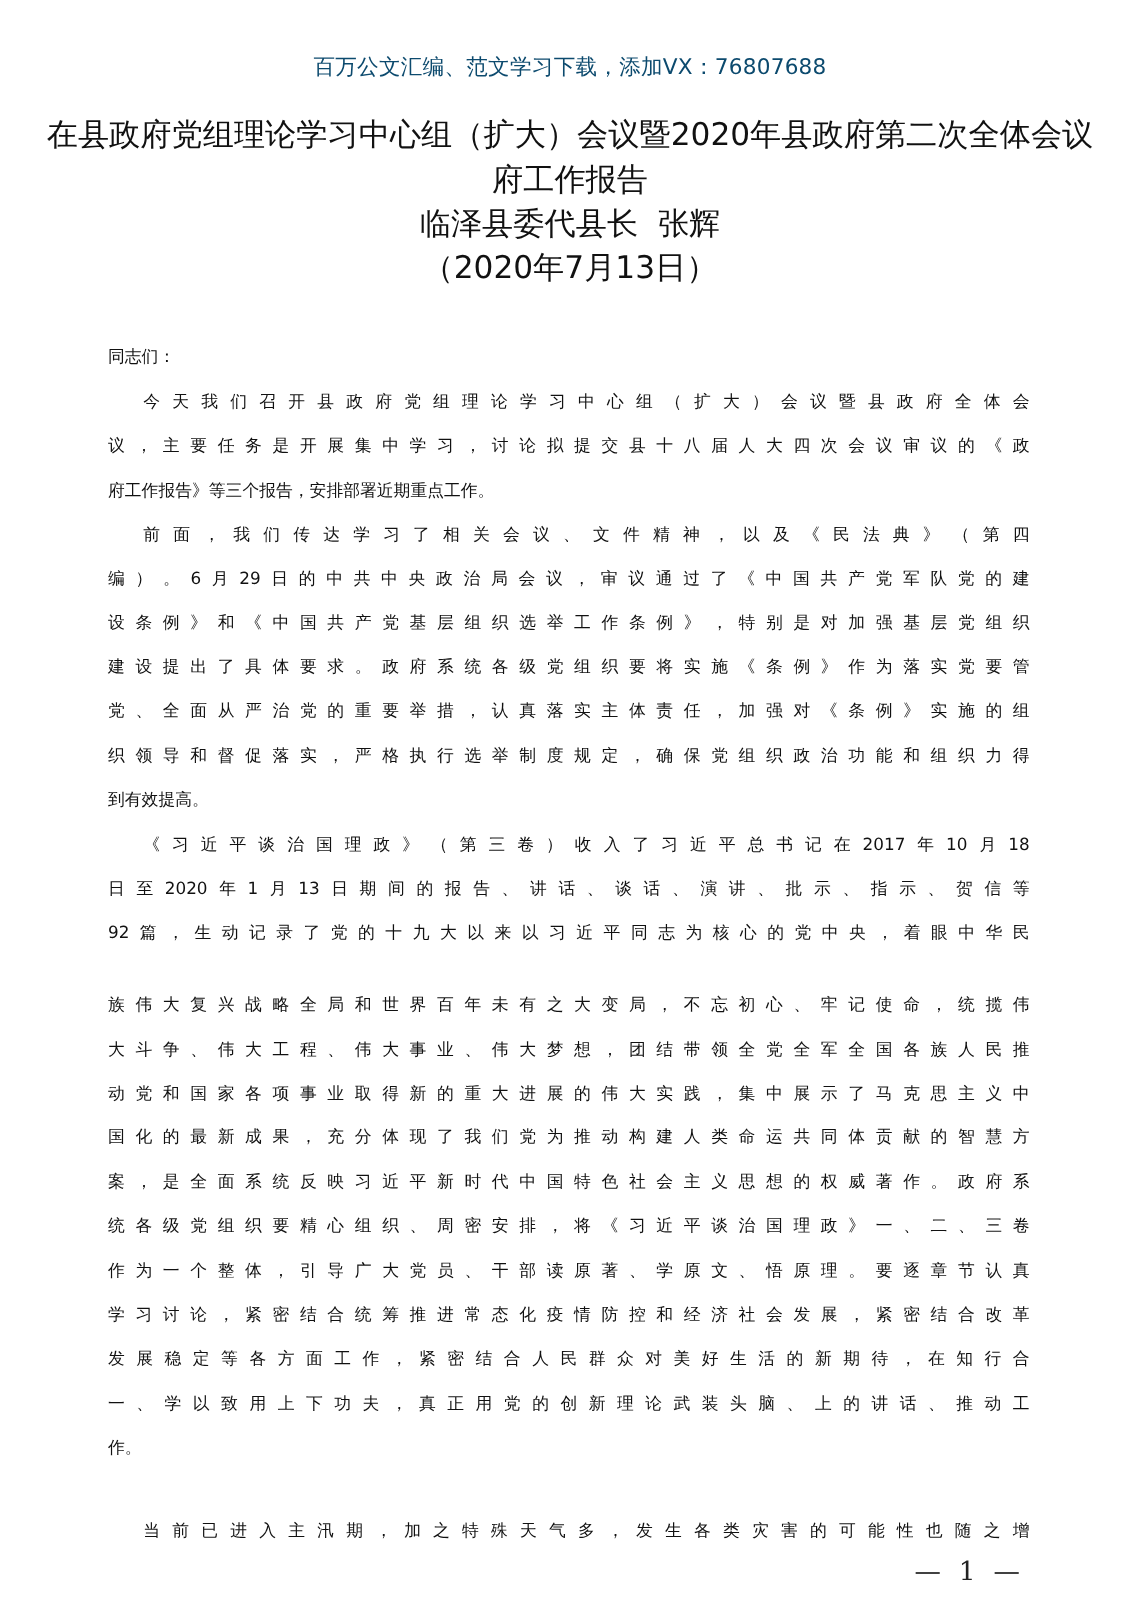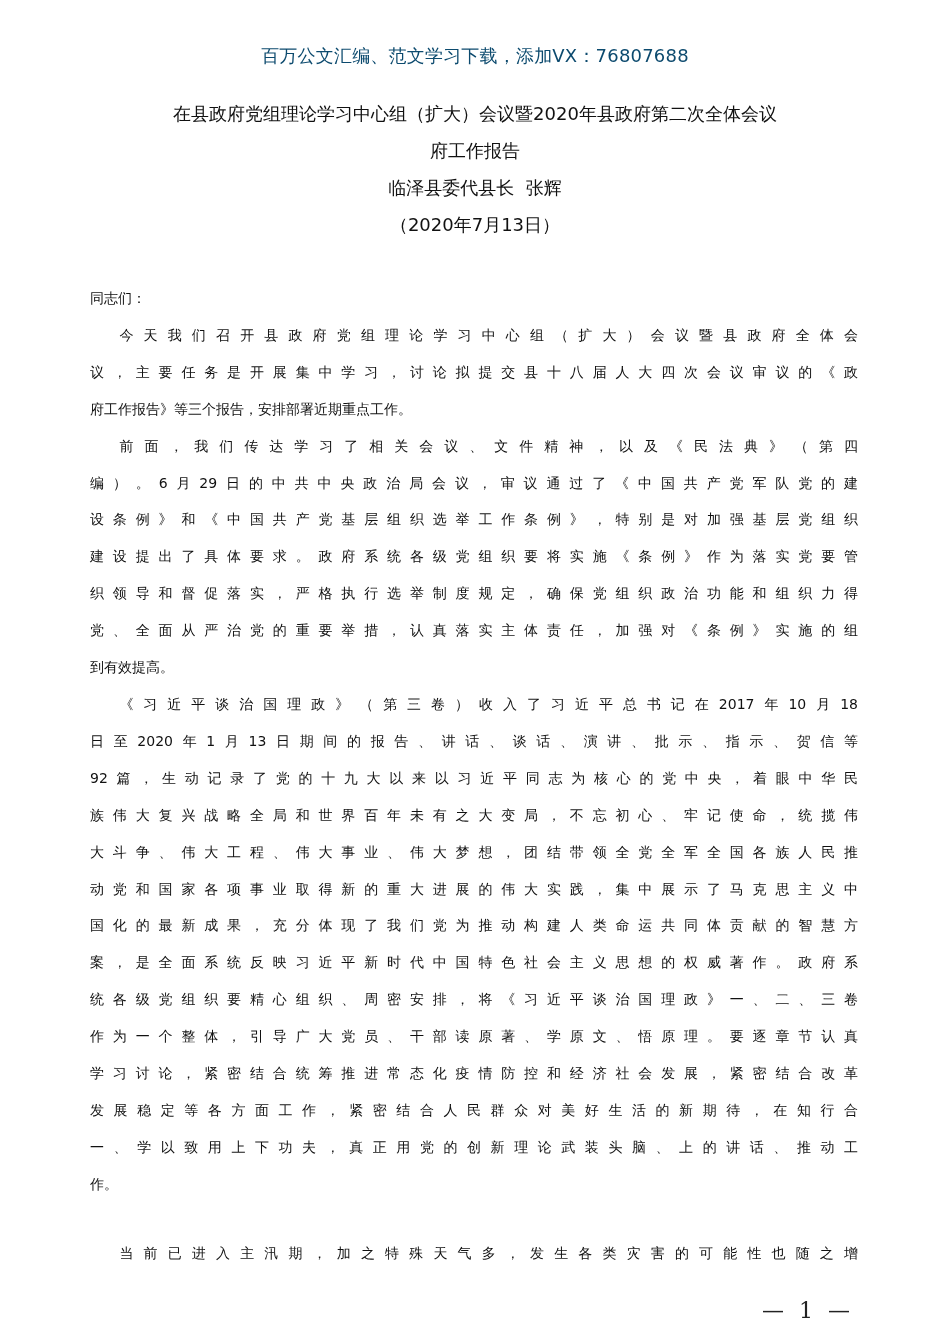--- a/index.html
+++ b/index.html
@@ -1,21 +1,21 @@
 <!DOCTYPE html>
 <html><head>
   <meta charset="utf-8">
   <style>
     html, body { margin: 0; padding: 0; background: #ffffff; }
     body { width: 950px; height: 1344px; position: relative; overflow: hidden;
       font-family: "DejaVu Sans", "Liberation Sans", sans-serif; color: #111; }
     .watermark { position: absolute; top: 44px; left: 0; width: 950px; text-align: center;
       font-size: 18px; color: #0c4a6e; letter-spacing: 0.2px; }
     .title-block { position: absolute; top: 95px; left: 0; width: 950px; text-align: center;
-      font-size: 18px; line-height: 37px; }
+      font-size: 26px; line-height: 37px; }
     .title-block div { white-space: nowrap; }
     .body { position: absolute; top: 280px; left: 90px; width: 768px; font-size: 14px;
       line-height: 36.9px; text-align: justify; }
     .body p { margin: 0; }
     .body p.indent { text-indent: 2.1em; }
     .body .line { display: block; white-space: nowrap; text-align-last: justify; }
     .body .line.last { text-align-last: auto; }
     .page-num { position: absolute; top: 1298px; left: 762px; font-size: 22px;
       font-family: "DejaVu Serif", "Liberation Serif", serif; color: #222; letter-spacing: 4px; }
   </style>
@@ -38,30 +38,30 @@
     <span class="line first" style="text-indent: 2.1em;">今天我们召开县政府党组理论学习中心组（扩大）会议暨县政府全体会</span>
     <span class="line" style="text-indent: 0px;">议，主要任务是开展集中学习，讨论拟提交县十八届人大四次会议审议的《政</span>
     <span class="line last" style="text-indent: 0px;">府工作报告》等三个报告，安排部署近期重点工作。</span>
   </p>
 
   <p class="indent">
     <span class="line first" style="text-indent: 2.1em;">前面，我们传达学习了相关会议、文件精神，以及《民法典》（第四</span>
     <span class="line" style="text-indent: 0px;">编）。6月29日的中共中央政治局会议，审议通过了《中国共产党军队党的建</span>
     <span class="line" style="text-indent: 0px;">设条例》和《中国共产党基层组织选举工作条例》，特别是对加强基层党组织</span>
     <span class="line" style="text-indent: 0px;">建设提出了具体要求。政府系统各级党组织要将实施《条例》作为落实党要管</span>
+    <span class="line" style="text-indent: 0px;">党、全面从严治党的重要举措，认真落实主体责任，加强对《条例》实施的组</span>
     <span class="line" style="text-indent: 0px;">织领导和督促落实，严格执行选举制度规定，确保党组织政治功能和组织力得</span>
-    <span class="line" style="text-indent: 0px;">党、全面从严治党的重要举措，认真落实主体责任，加强对《条例》实施的组</span>
     <span class="line last" style="text-indent: 0px;">到有效提高。</span>
   </p>
 
   <p class="indent">
     <span class="line first" style="text-indent: 2.1em;">《习近平谈治国理政》（第三卷）收入了习近平总书记在2017年10月18</span>
     <span class="line" style="text-indent: 0px;">日至2020年1月13日期间的报告、讲话、谈话、演讲、批示、指示、贺信等</span>
     <span class="line" style="text-indent: 0px;">92篇，生动记录了党的十九大以来以习近平同志为核心的党中央，着眼中华民</span>
-    <span class="line" style="text-indent: 0px;">族伟大复兴战略全局和世界百年未有之大变局，不忘初心、牢记使命，统揽伟</span>
+    <span class="line" style="text-indent: 0px; margin-top: 23px;">族伟大复兴战略全局和世界百年未有之大变局，不忘初心、牢记使命，统揽伟</span>
     <span class="line" style="text-indent: 0px;">大斗争、伟大工程、伟大事业、伟大梦想，团结带领全党全军全国各族人民推</span>
     <span class="line" style="text-indent: 0px;">动党和国家各项事业取得新的重大进展的伟大实践，集中展示了马克思主义中</span>
     <span class="line" style="text-indent: 0px;">国化的最新成果，充分体现了我们党为推动构建人类命运共同体贡献的智慧方</span>
     <span class="line" style="text-indent: 0px;">案，是全面系统反映习近平新时代中国特色社会主义思想的权威著作。政府系</span>
     <span class="line" style="text-indent: 0px;">统各级党组织要精心组织、周密安排，将《习近平谈治国理政》一、二、三卷</span>
     <span class="line" style="text-indent: 0px;">作为一个整体，引导广大党员、干部读原著、学原文、悟原理。要逐章节认真</span>
     <span class="line" style="text-indent: 0px;">学习讨论，紧密结合统筹推进常态化疫情防控和经济社会发展，紧密结合改革</span>
     <span class="line" style="text-indent: 0px;">发展稳定等各方面工作，紧密结合人民群众对美好生活的新期待，在知行合</span>
     <span class="line" style="text-indent: 0px;">一、学以致用上下功夫，真正用党的创新理论武装头脑、上的讲话、推动工</span>
     <span class="line last" style="text-indent: 0px;">作。</span>

